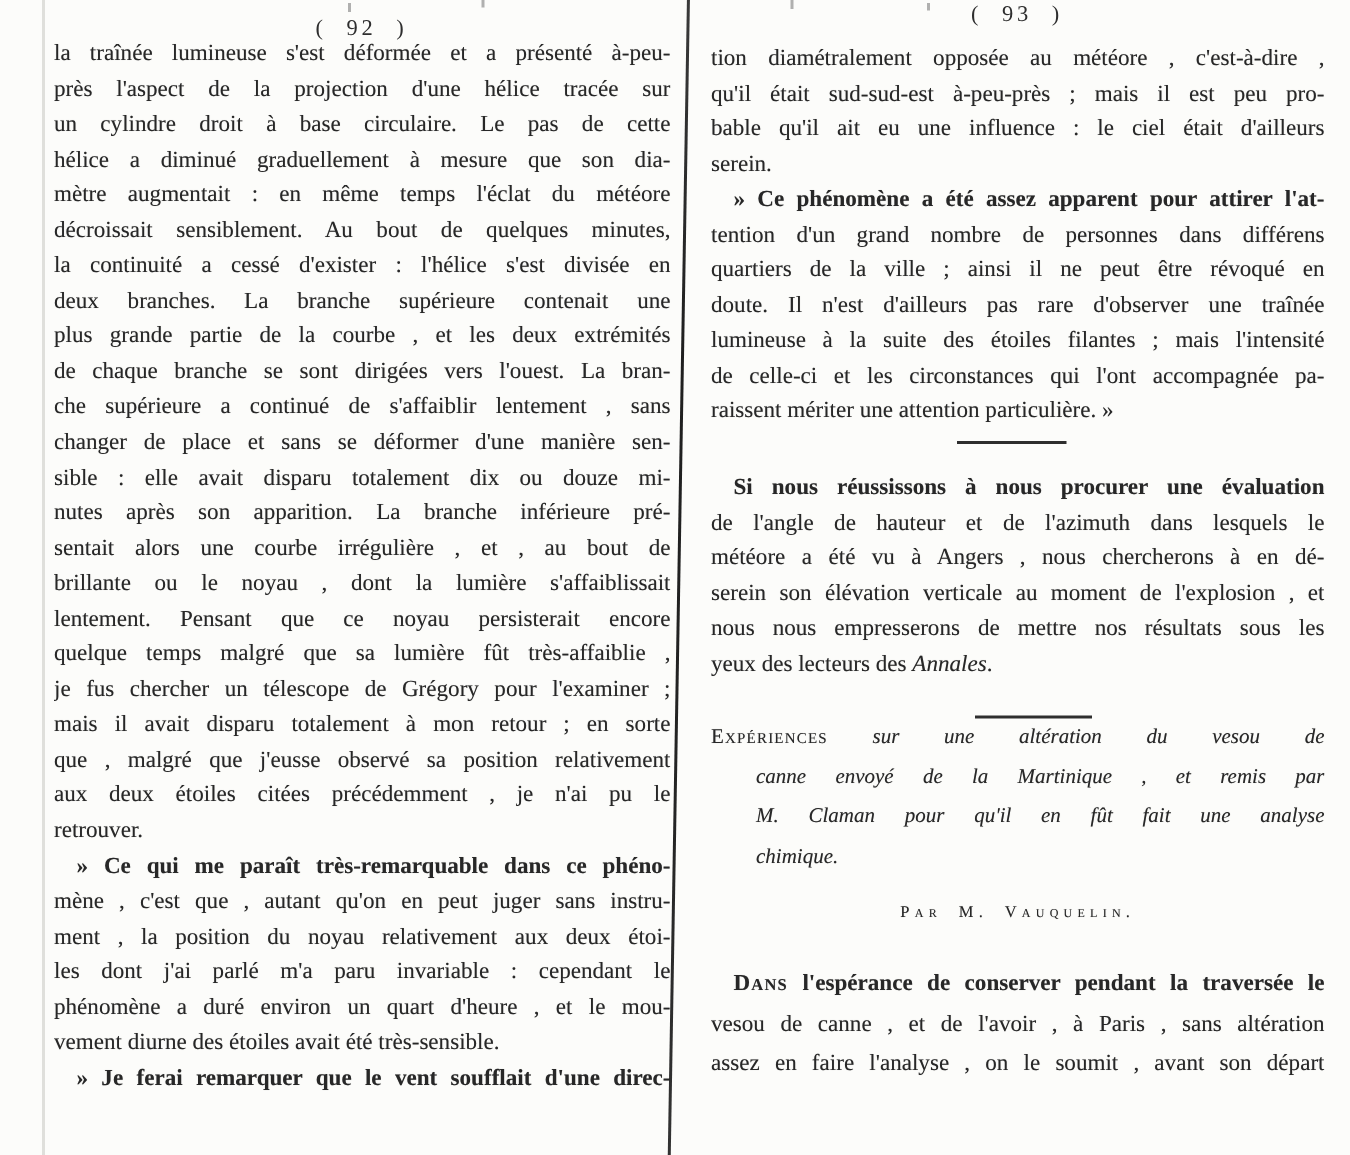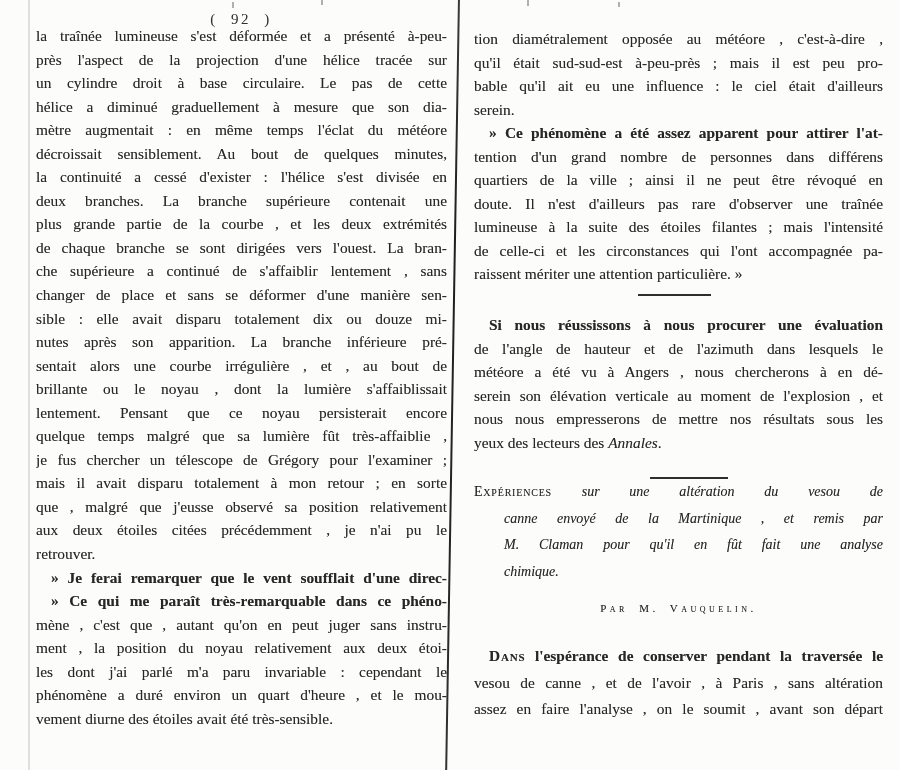--- a/index.html
+++ b/index.html
@@ -78,20 +78,21 @@
 
   <div id="left-edge-line"></div>
   <div id="gutter-line"></div>
 
   <div class="speck" style="left:232px;top:2px;width:2px;height:6px;"></div>
   <div class="speck" style="left:321px;top:0px;width:2px;height:5px;"></div>
   <div class="speck" style="left:527px;top:0px;width:1.5px;height:6px;"></div>
   <div class="speck" style="left:618px;top:2px;width:2px;height:5px;"></div>
 
   <div id="header-left" class="page-header">( 92 )</div>
+  <div id="header-right" class="page-header">( 93 )</div>
 
   <div id="col-left" class="col">
     <div>
         <div class="line">la traînée lumineuse s'est déformée et a présenté à-peu-</div>
         <div class="line">près l'aspect de la projection d'une hélice tracée sur</div>
         <div class="line">un cylindre droit à base circulaire. Le pas de cette</div>
         <div class="line">hélice a diminué graduellement à mesure que son dia-</div>
         <div class="line">mètre augmentait : en même temps l'éclat du météore</div>
         <div class="line">décroissait sensiblement. Au bout de quelques minutes,</div>
         <div class="line">la continuité a cessé d'exister : l'hélice s'est divisée en</div>
@@ -106,29 +107,29 @@
         <div class="line">brillante ou le noyau , dont la lumière s'affaiblissait</div>
         <div class="line">lentement. Pensant que ce noyau persisterait encore</div>
         <div class="line">quelque temps malgré que sa lumière fût très-affaiblie ,</div>
         <div class="line">je fus chercher un télescope de Grégory pour l'examiner ;</div>
         <div class="line">mais il avait disparu totalement à mon retour ; en sorte</div>
         <div class="line">que , malgré que j'eusse observé sa position relativement</div>
         <div class="line">aux deux étoiles citées précédemment , je n'ai pu le</div>
         <div class="line end">retrouver.</div>
       </div>
     <div>
-        <div class="line indent">» Je ferai remarquer que le vent soufflait d'une direc-</div>
-      </div>
-    <div>
         <div class="line indent">» Ce qui me paraît très-remarquable dans ce phéno-</div>
         <div class="line">mène , c'est que , autant qu'on en peut juger sans instru-</div>
         <div class="line">ment , la position du noyau relativement aux deux étoi-</div>
         <div class="line">les dont j'ai parlé m'a paru invariable : cependant le</div>
         <div class="line">phénomène a duré environ un quart d'heure , et le mou-</div>
         <div class="line end">vement diurne des étoiles avait été très-sensible.</div>
+      </div>
+    <div>
+        <div class="line indent">» Je ferai remarquer que le vent soufflait d'une direc-</div>
       </div>
   </div>
 
   <div id="col-right" class="col">
     <div>
         <div class="line">tion diamétralement opposée au météore , c'est-à-dire ,</div>
         <div class="line">qu'il était sud-sud-est à-peu-près ; mais il est peu pro-</div>
         <div class="line">bable qu'il ait eu une influence : le ciel était d'ailleurs</div>
         <div class="line end">serein.</div>
       </div>

